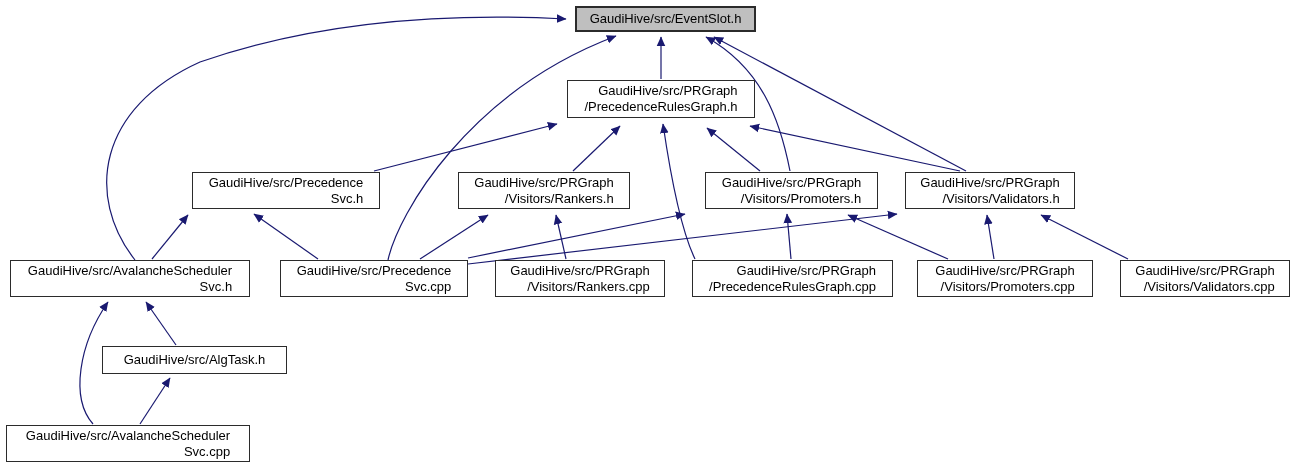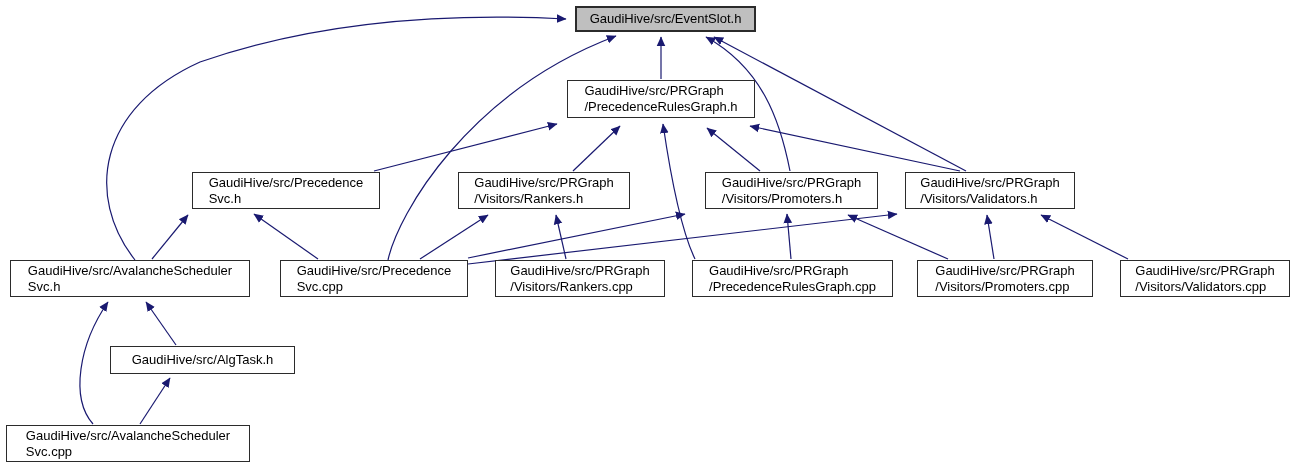--- a/index.html
+++ b/index.html
@@ -25,21 +25,21 @@
     position: absolute;
     box-sizing: border-box;
     background: var(--node-fill, #ffffff);
     border: 1px solid var(--node-border, #2b2b2b);
     color: var(--text, #000000);
     font-size: 13px;
     line-height: 16px;
     display: flex;
     align-items: center;
     justify-content: center;
-    text-align: left;
+    text-align: right;
     white-space: pre-line;
     cursor: pointer;
   }
   .node.root {
     background: var(--root-fill, #bfbfbf);
     border: 2px solid var(--node-border, #2b2b2b);
   }
 </style>
 </head>
 <body>
@@ -94,17 +94,17 @@
       <div class="node" style="left: 280px; top: 260px; width: 188px; height: 37px;">GaudiHive/src/Precedence
 Svc.cpp</div>
       <div class="node" style="left: 495px; top: 260px; width: 170px; height: 37px;">GaudiHive/src/PRGraph
 /Visitors/Rankers.cpp</div>
       <div class="node" style="left: 692px; top: 260px; width: 201px; height: 37px;">GaudiHive/src/PRGraph
 /PrecedenceRulesGraph.cpp</div>
       <div class="node" style="left: 917px; top: 260px; width: 176px; height: 37px;">GaudiHive/src/PRGraph
 /Visitors/Promoters.cpp</div>
       <div class="node" style="left: 1120px; top: 260px; width: 170px; height: 37px;">GaudiHive/src/PRGraph
 /Visitors/Validators.cpp</div>
-      <div class="node" style="left: 110px; top: 346px; width: 185px; height: 28px;">GaudiHive/src/AlgTask.h</div>
+      <div class="node" style="left: 102px; top: 346px; width: 185px; height: 28px;">GaudiHive/src/AlgTask.h</div>
       <div class="node" style="left: 6px; top: 425px; width: 244px; height: 37px;">GaudiHive/src/AvalancheScheduler
 Svc.cpp</div>
     </div>
 </div>
 
 </body></html>

